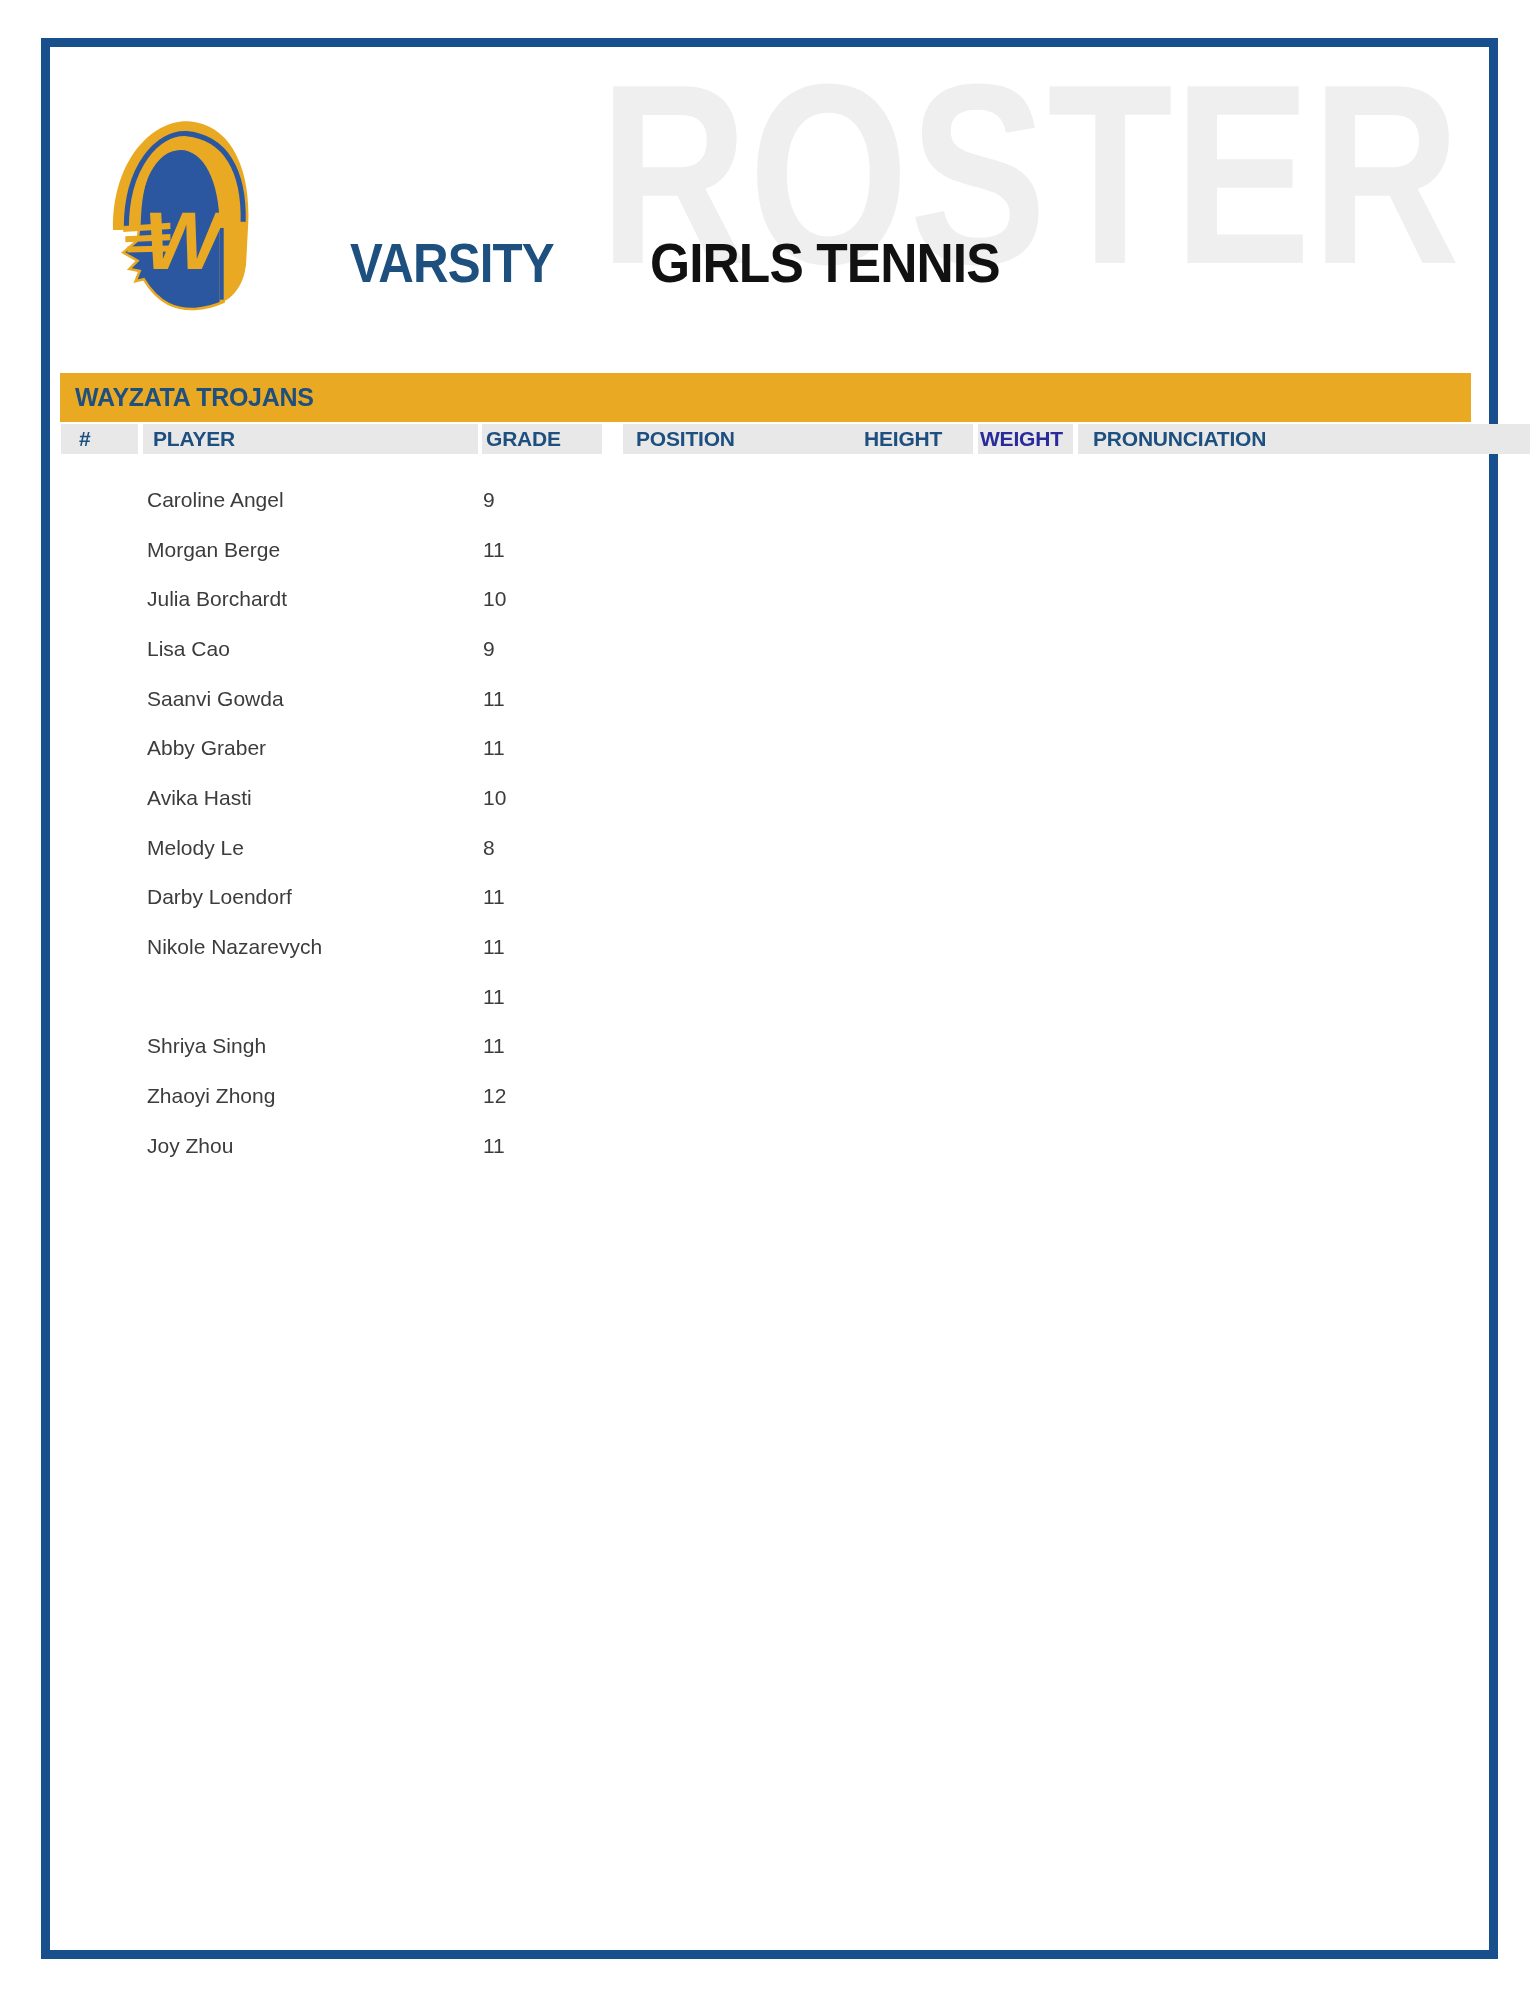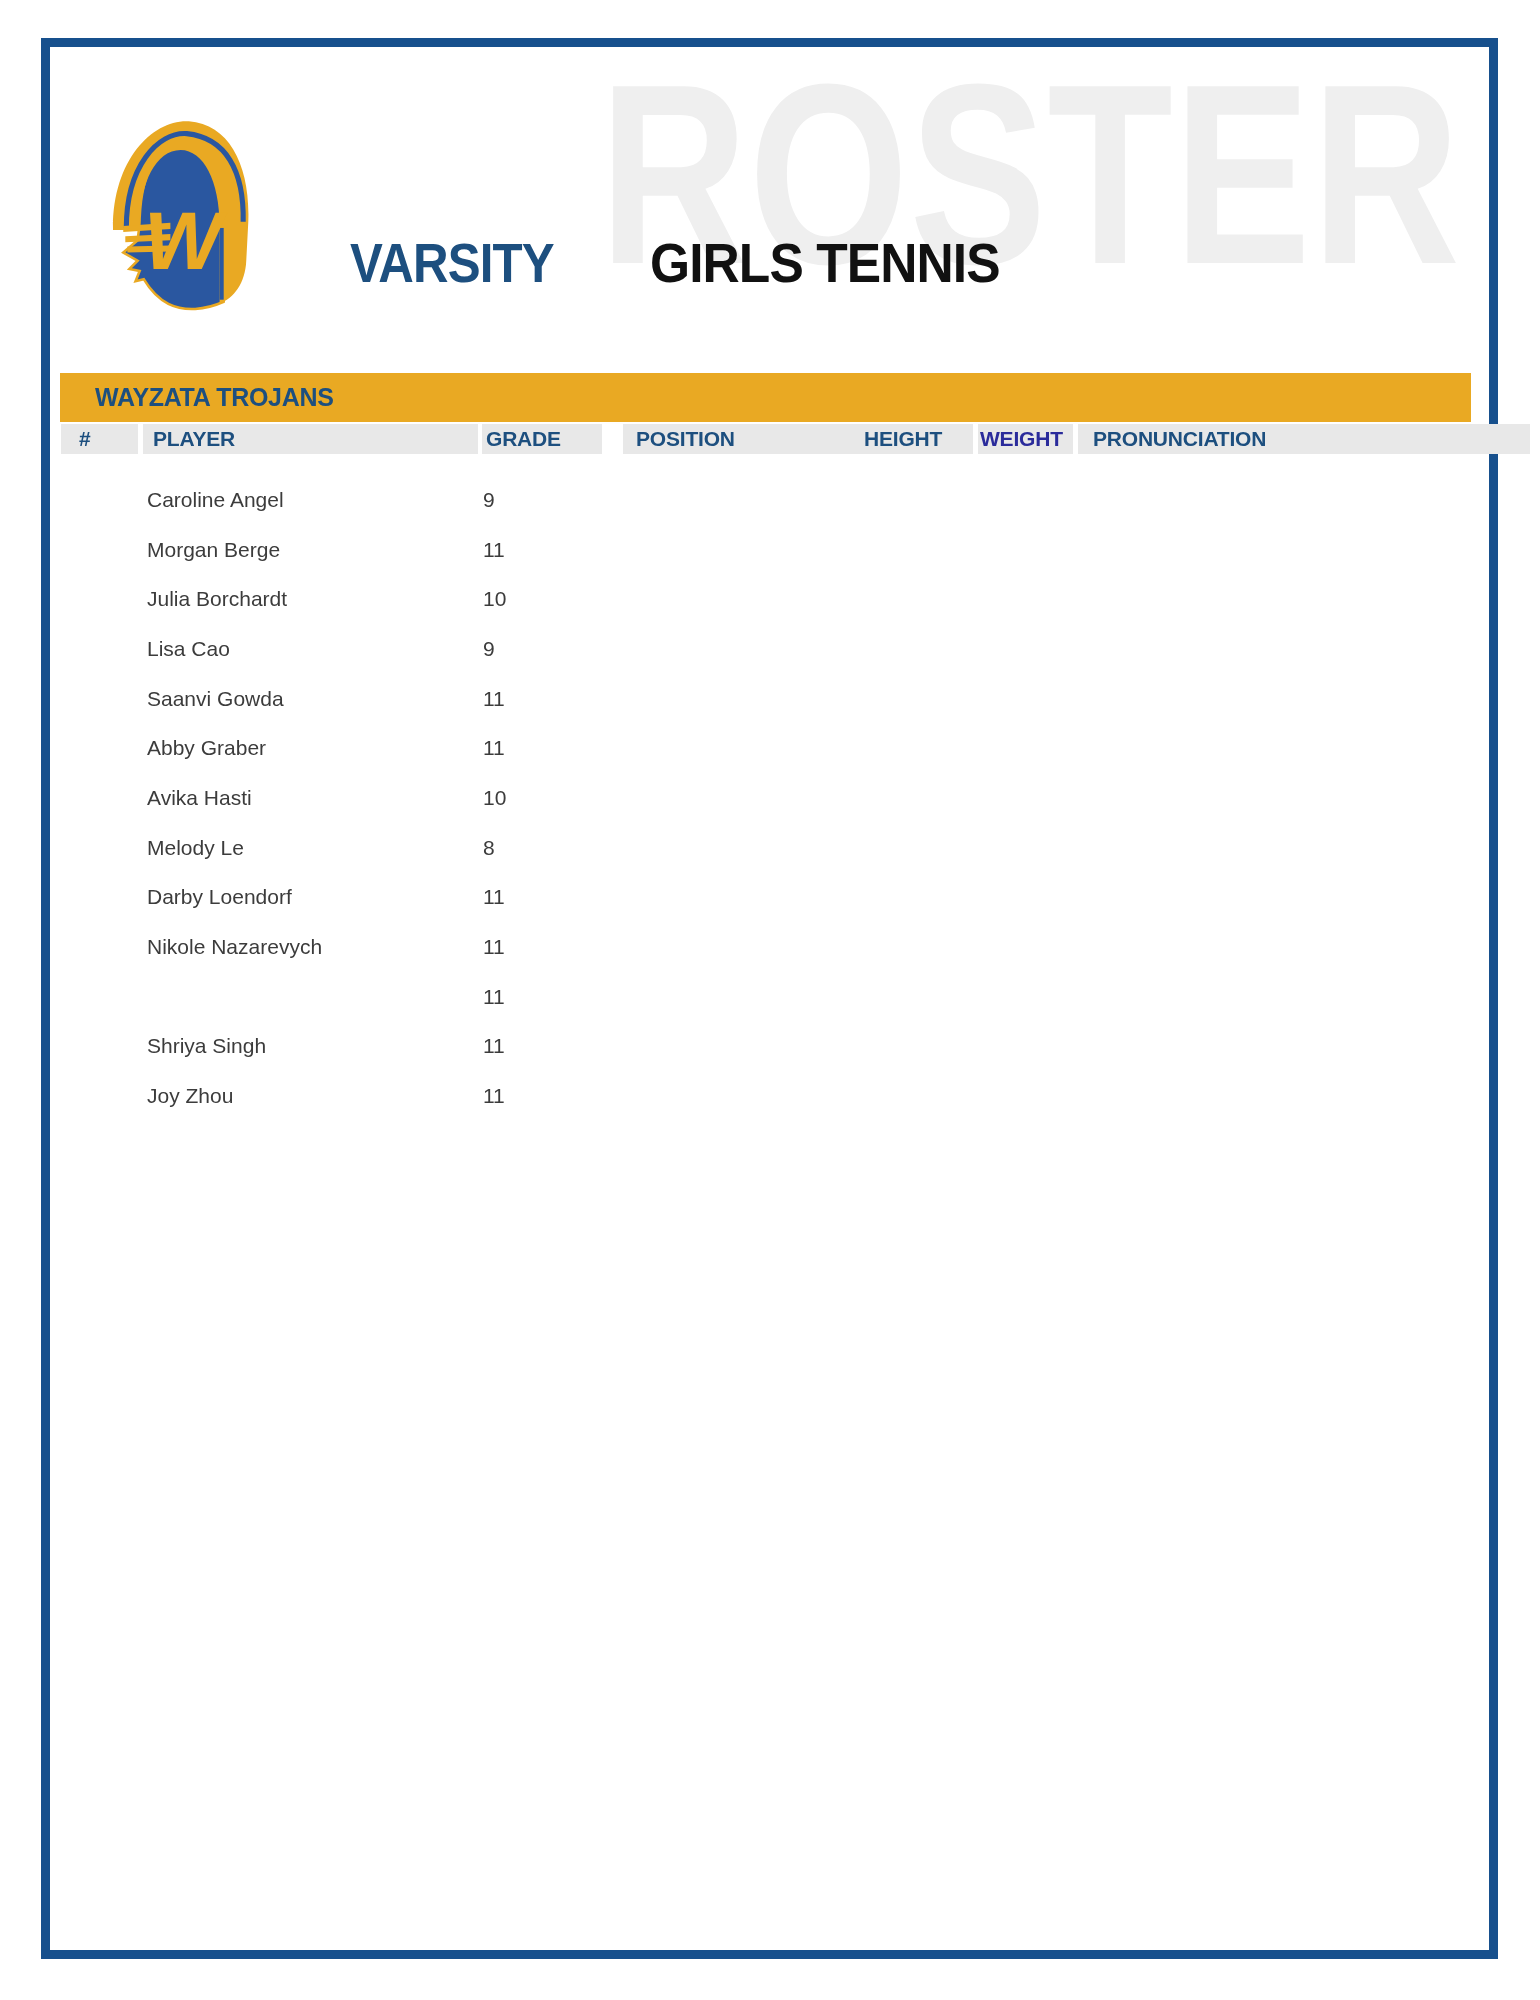--- a/index.html
+++ b/index.html
@@ -38,21 +38,20 @@
   }
   
   .team-bar{
     position:absolute;left:10px;top:326px;width:1411px;height:49px;
     background:var(--gold,#E9A923);display:flex;align-items:center;
     z-index:2;
   }
   .team-bar-label{
     padding-left:15px;font-size:25px;font-weight:bold;letter-spacing:-0.3px;
     color:var(--navy-text,#1D4F7F);
-    margin-left:20px;
   }
   
   .col-header{position:absolute;left:0;top:377px;width:100%;height:30px;z-index:2;}
   .col-cell{
     position:absolute;top:0;height:30px;background:#E8E8E8;
     display:flex;align-items:center;box-sizing:border-box;
     font-size:21px;font-weight:bold;color:var(--navy-text,#1D4F7F);
     letter-spacing:-0.2px;white-space:nowrap;overflow:hidden;
   }
   .col-num{left:11px;width:77px;padding-left:18px;}
@@ -250,20 +249,29 @@
   <div class="row">
     <span class="cell num"></span>
     <span class="cell name">Shriya Singh</span>
     <span class="cell grade">11</span>
     <span class="cell position"></span>
     <span class="cell height"></span>
     <span class="cell weight"></span>
     <span class="cell pron"></span>
   </div>
 
+  <div class="row">
+    <span class="cell num"></span>
+    <span class="cell name">Zhaoyi Zhong</span>
+    <span class="cell grade">12</span>
+    <span class="cell position"></span>
+    <span class="cell height"></span>
+    <span class="cell weight"></span>
+    <span class="cell pron"></span>
+  </div>
 
   <div class="row">
     <span class="cell num"></span>
     <span class="cell name">Joy Zhou</span>
     <span class="cell grade">11</span>
     <span class="cell position"></span>
     <span class="cell height"></span>
     <span class="cell weight"></span>
     <span class="cell pron"></span>
   </div>

